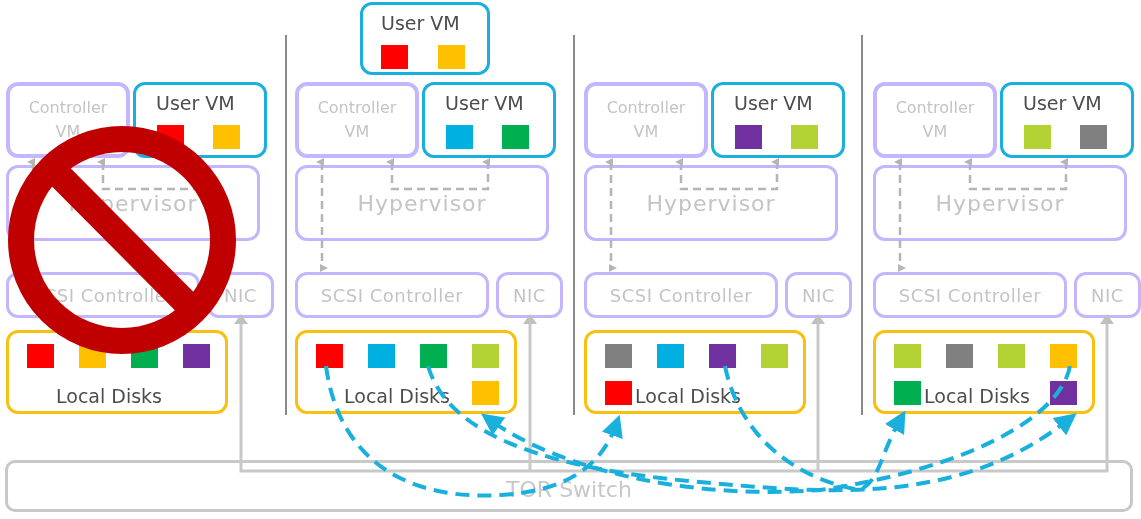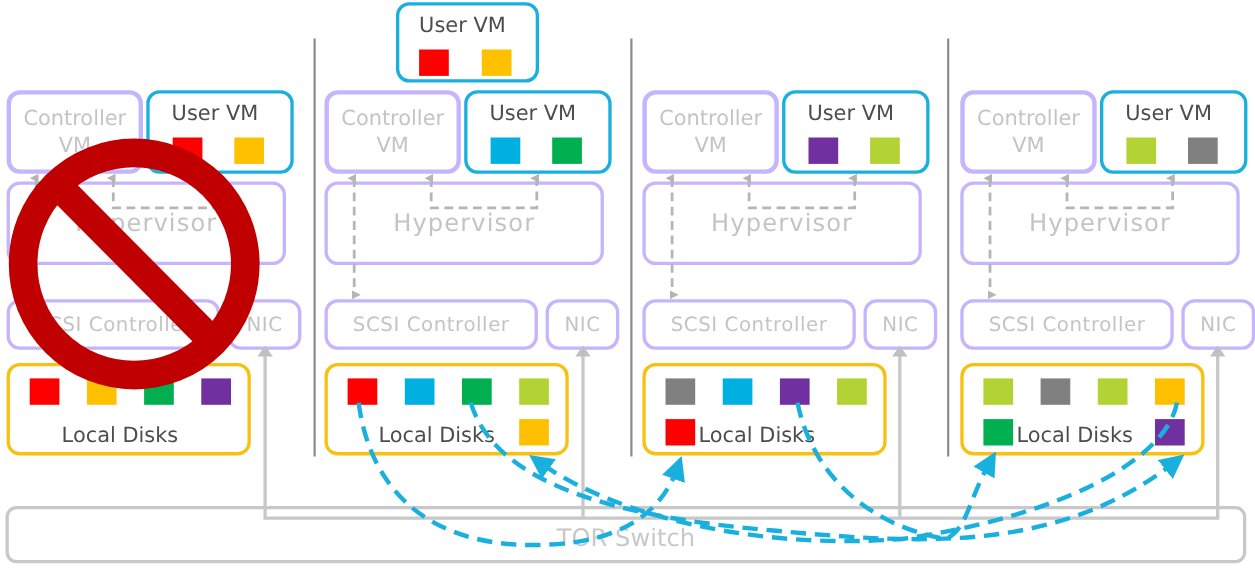--- a/index.html
+++ b/index.html
@@ -1,18 +1,18 @@
 <!DOCTYPE html>
 <html><head>
 <meta charset="utf-8">
 <style>
   html,body{margin:0;padding:0;background:#fff;}
   body{width:1141px;height:519px;position:relative;overflow:hidden;font-family:"DejaVu Sans","Liberation Sans",sans-serif;}
   .box{position:absolute;box-sizing:border-box;border:3px solid #c4b5fd;border-radius:12px;display:flex;align-items:center;justify-content:center;text-align:center;color:#c4c4c4;}
-  .ctrl{font-size:19px;line-height:24px;border-width:4px;}
+  .ctrl{font-size:16px;line-height:24px;border-width:4px;}
   .uvm{border-color:#1ab0dd;color:#444;font-size:19px;}
   .hyp{font-size:22px;letter-spacing:1px;}
   .scsi,.nic{font-size:18px;letter-spacing:0.5px;}
   .disks{border-color:#f8c010;}
   .label-dark{position:absolute;color:#4d4d4d;font-size:19px;white-space:nowrap;}
   .sq{position:absolute;width:27px;height:24px;}
   .sep{position:absolute;width:1.5px;background:#8a8a8a;}
   .tor{position:absolute;left:5px;top:460px;width:1128px;height:52px;border:3px solid #c8c8c8;border-radius:10px;box-sizing:border-box;display:flex;align-items:center;justify-content:center;color:#c8c8c8;font-size:22px;padding-top:6px;}
   svg.overlay{position:absolute;left:0;top:0;}
 </style>

